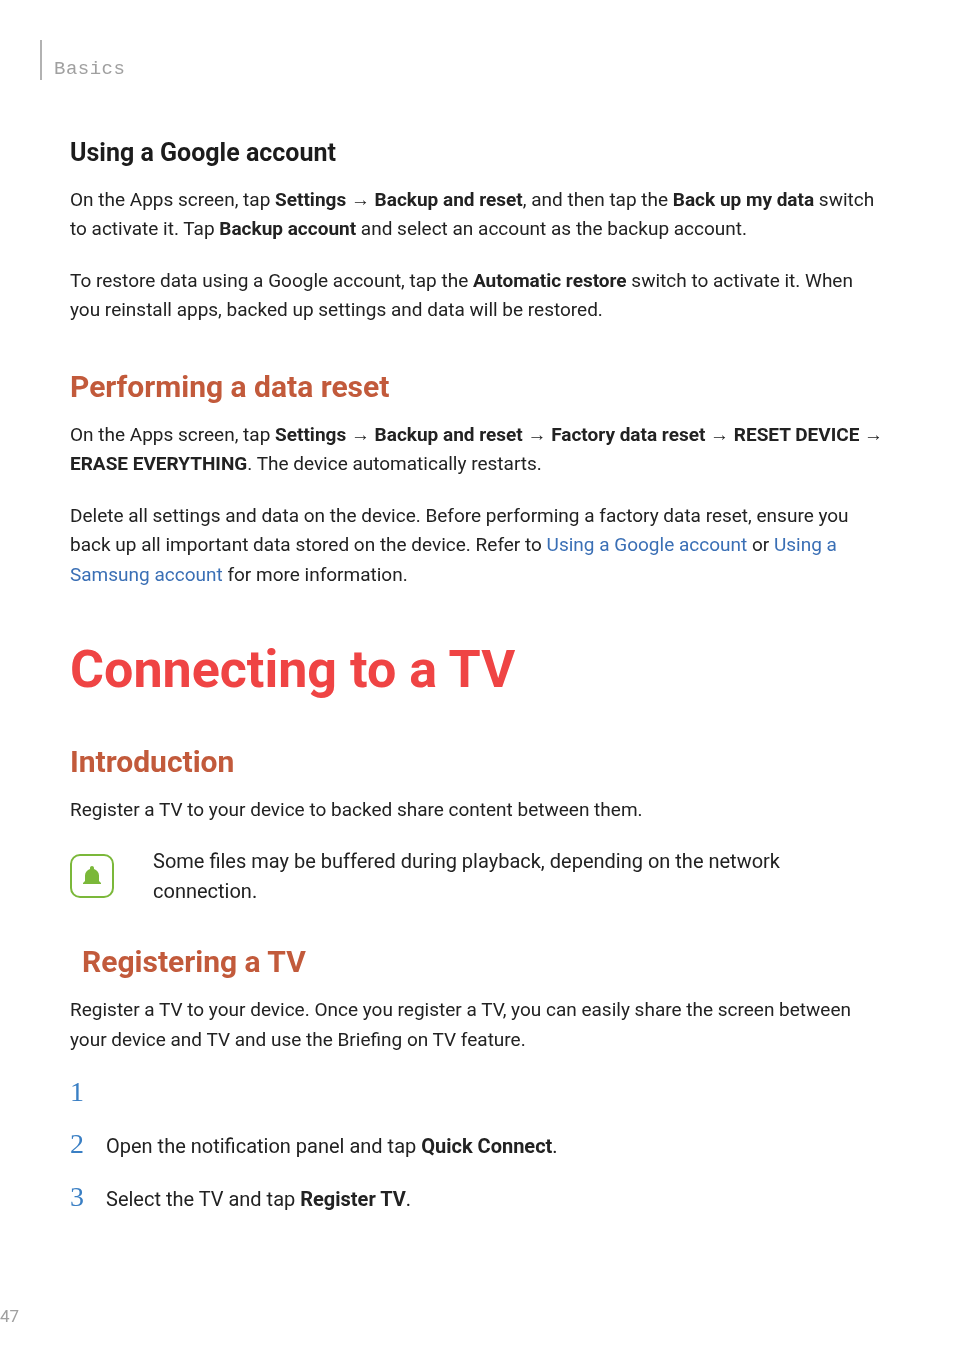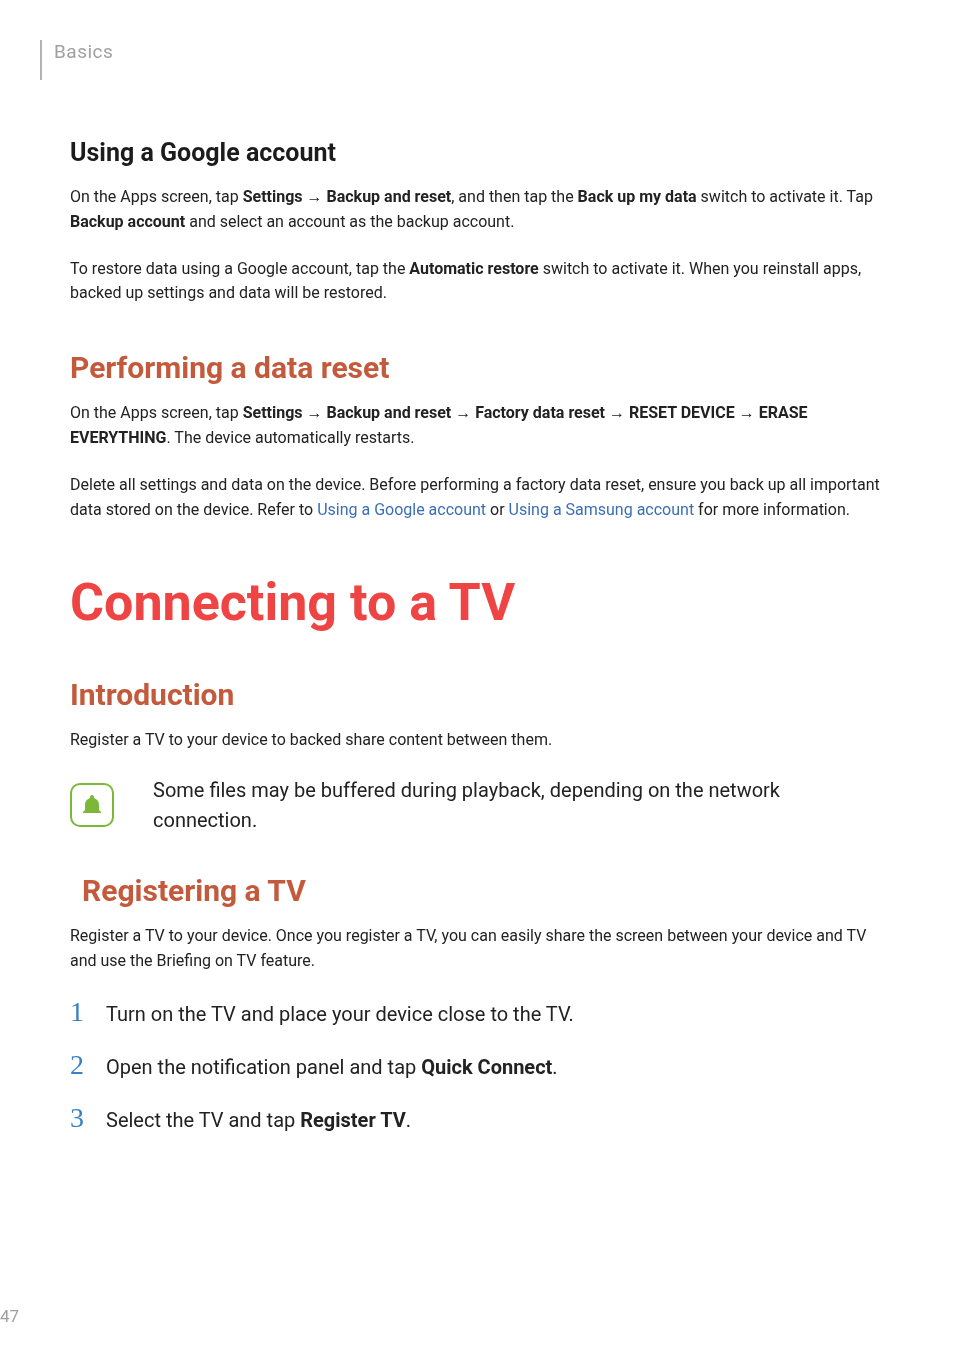--- a/index.html
+++ b/index.html
@@ -9,43 +9,44 @@
     background: #ffffff;
     font-family: -apple-system, "Segoe UI", Roboto, Arial, sans-serif;
     color: #2c2c2c;
     position: relative;
   }
   .page {
     padding: 40px 70px 0 70px;
   }
   .chapter-row {
     display: flex;
-    align-items: flex-start;
+    align-items: flex-end;
     margin-bottom: 58px;
     margin-left: -30px;
+    font-family: Liberation Mono, monospace;
   }
   .left-tick {
     width: 2px;
     height: 40px;
     background: #b2b2b2;
     margin-right: 12px;
   }
   .chapter-label {
     font-size: 19px;
     color: #a0a0a0;
     letter-spacing: 0.5px;
   }
   .h3 {
     font-size: 25px;
     font-weight: 700;
     color: #1c1c1c;
     margin-bottom: 18px;
   }
   .body-text {
-    font-size: 16px;
+    font-size: 19px;
     line-height: 1.55;
     color: #222;
     margin-bottom: 22px;
   }
   .bold { font-weight: 700; }
   .h2 {
     font-size: 30px;
     font-weight: 700;
     color: #c25a3b;
     margin-top: 44px;
@@ -152,23 +153,20 @@
     </div>
     <div class="note-text">Some files may be buffered during playback, depending on the network connection.</div>
   </div>
 
   <div class="h2" style="margin-top:38px;margin-left:12px;">Registering a TV</div>
 
   <p class="body-text">Register a TV to your device. Once you register a TV, you can easily share the screen between your device and TV and use the Briefing on TV feature.</p>
 
   <div class="step-row">
     <div class="step-num">1</div>
-    <div class="step-text">
-      <span>Turn on the TV and place your device close to the TV.</span>
-    </div>
   </div>
 
   <div class="step-row">
     <div class="step-num">2</div>
     <div class="step-text">
       <span>Open the notification panel and tap </span><span class="bold">Quick Connect</span><span>.</span>
     </div>
   </div>
 
   <div class="step-row">

